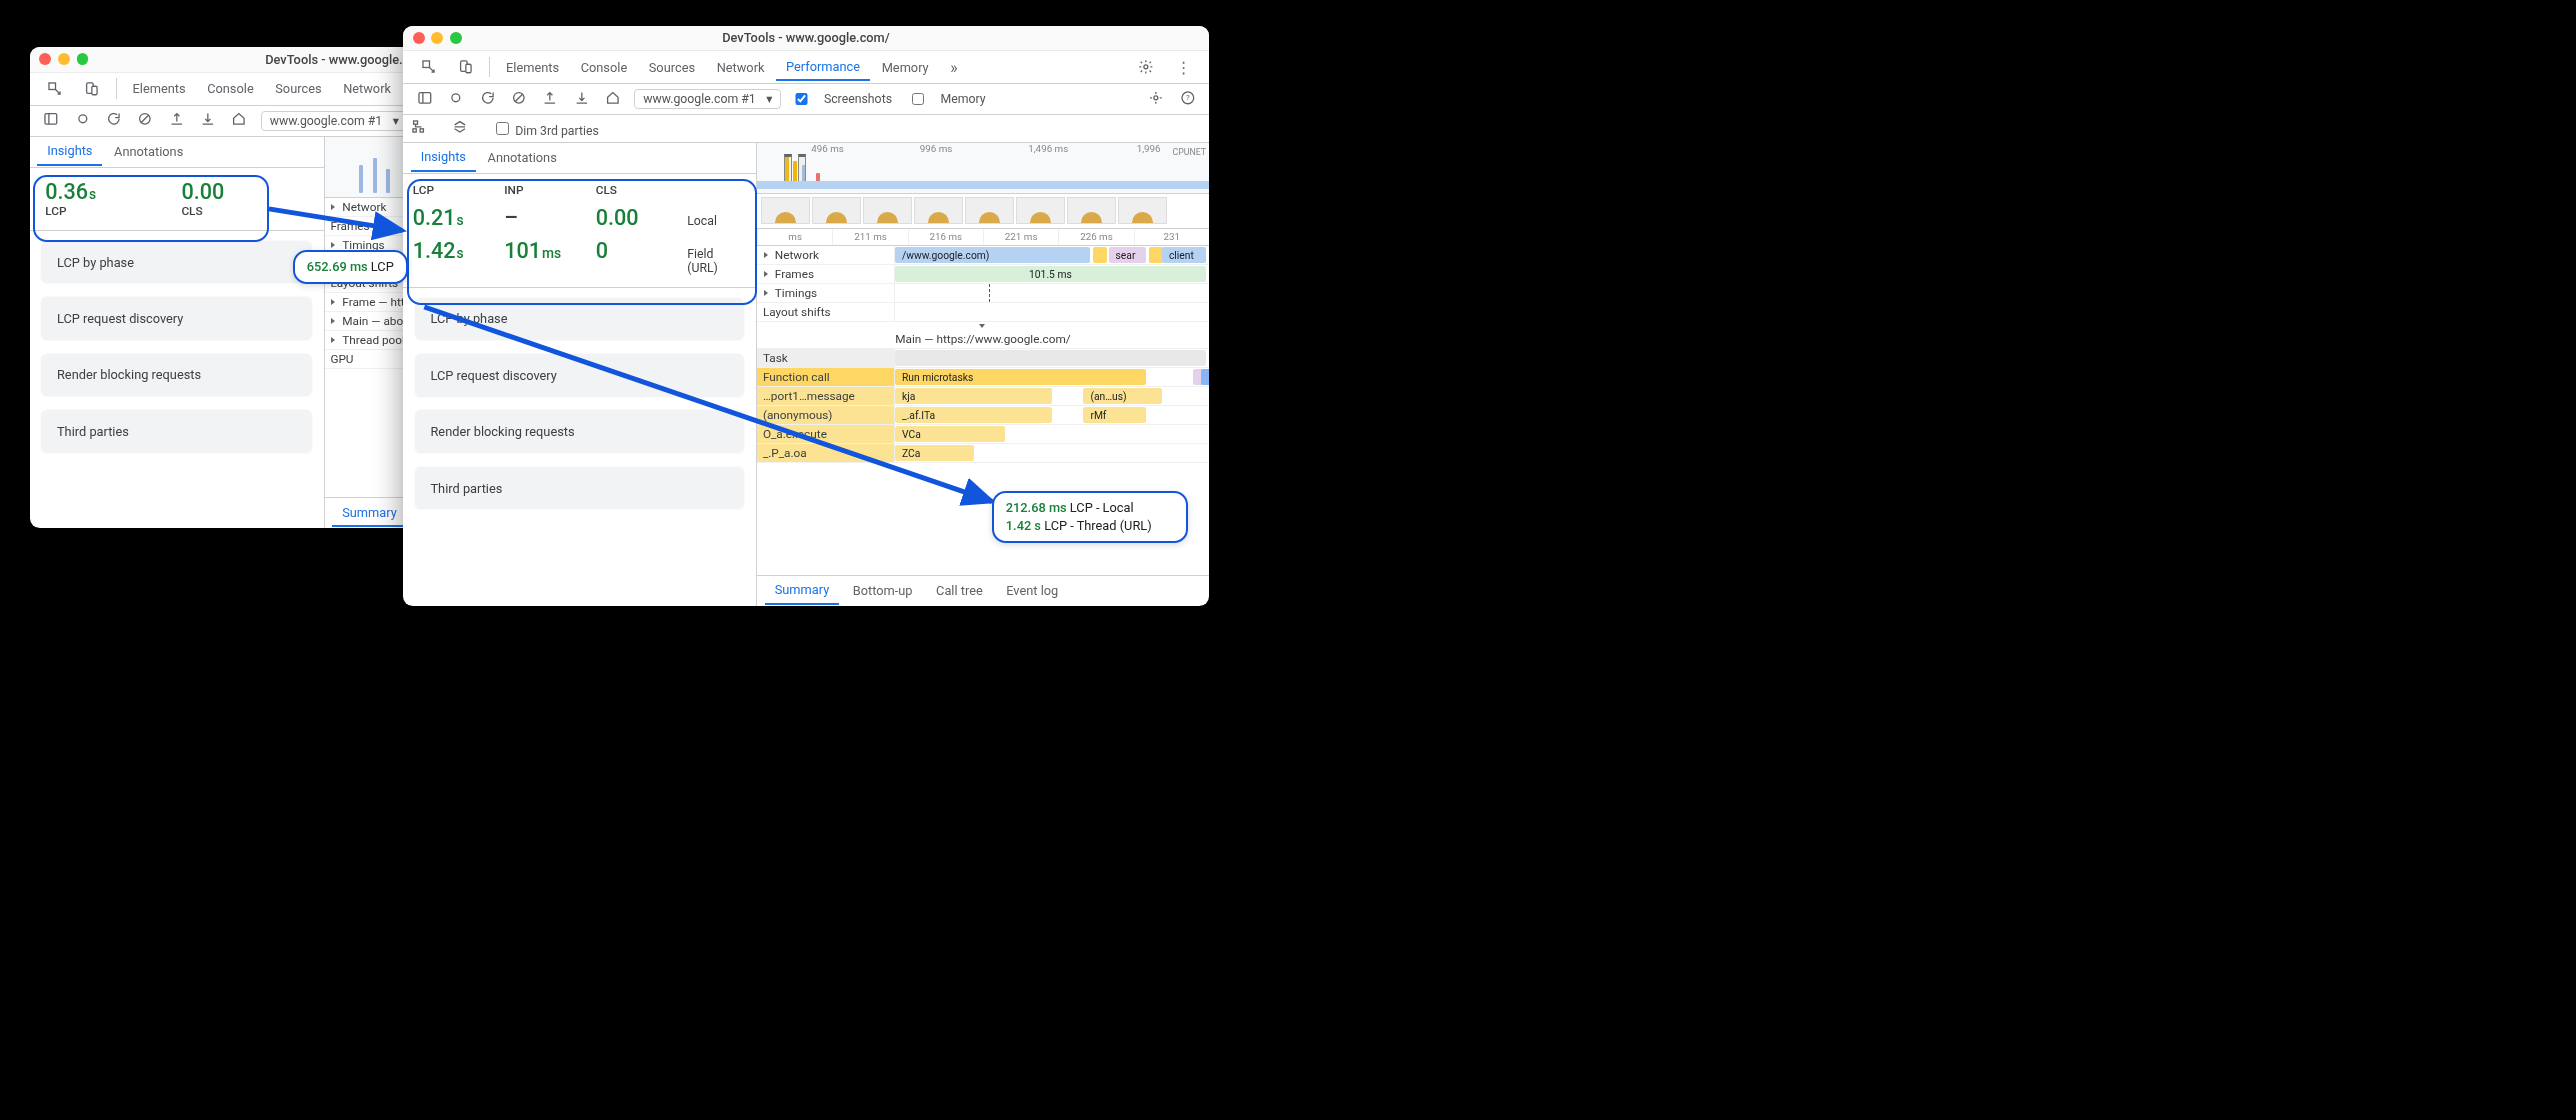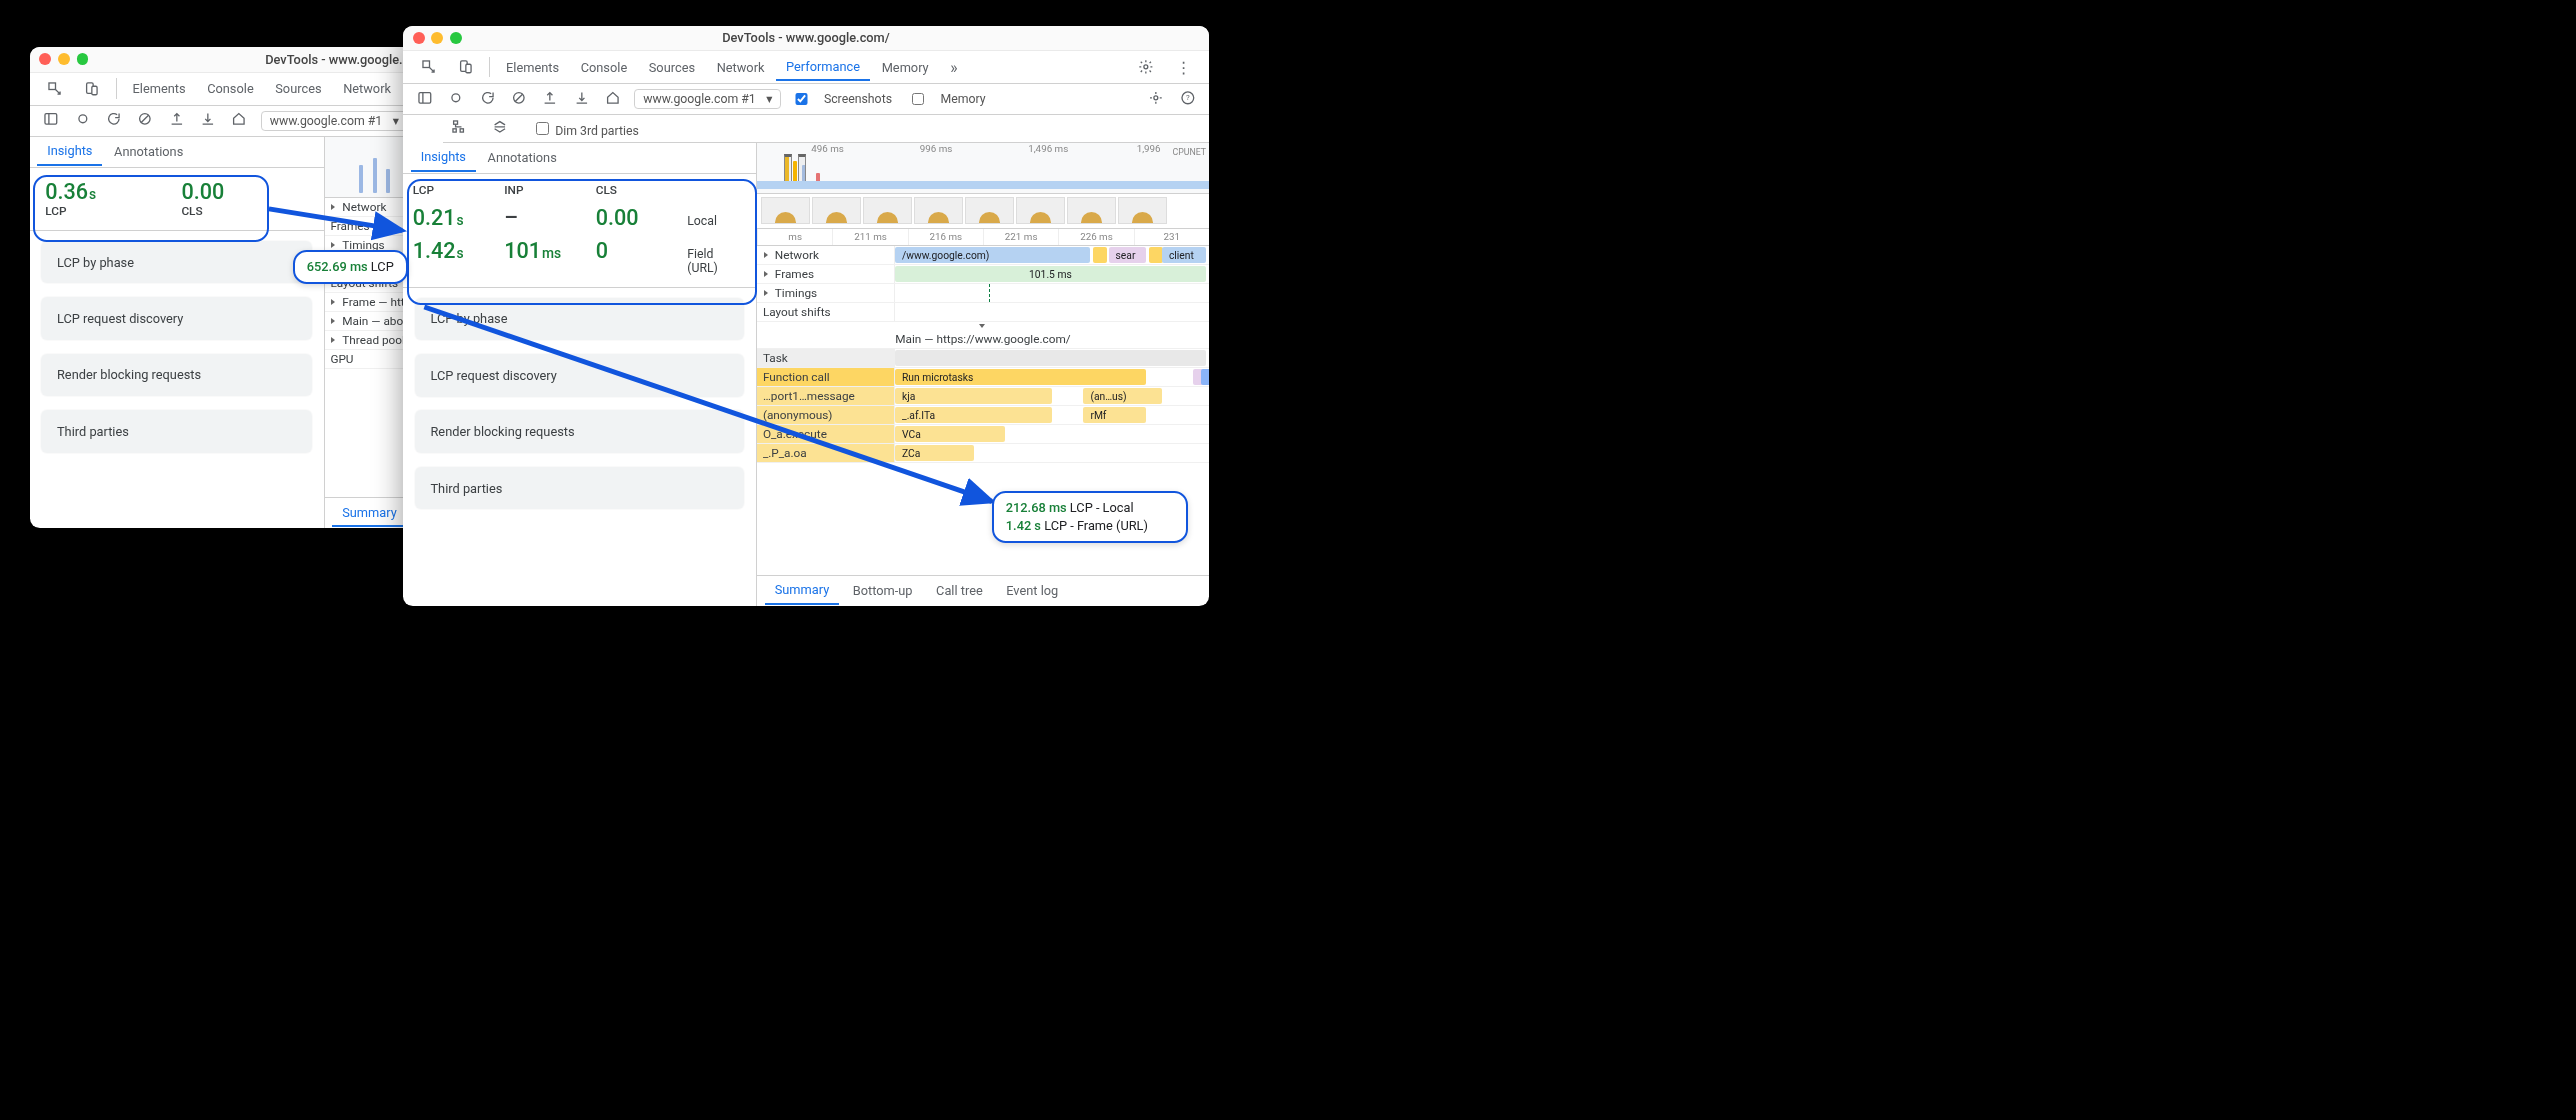--- a/index.html
+++ b/index.html
@@ -84,21 +84,21 @@
   .controlbar .icon { padding:3.9px 5.9px; }
   .controlbar .chk { display:flex; align-items:center; gap:13px; padding:0 5.9px; }
   .dropdown {
     display:flex; align-items:center; gap:7.9px;
     border:1px solid var(--border); border-radius:3.9px; padding:2px 7.9px;
     min-width: 147px; justify-content:space-between;
   }
 
   .subbar {
     height: 27.5px; display:flex; align-items:center; gap:25px;
-    padding:0 7.9px; border-bottom:1px solid var(--border); color:#555;margin-left:40px;
+    padding:0 7.9px; border-bottom:1px solid var(--border); color:#555;
   }
 
   .body { flex:1; display:flex; min-height:0; }
   .sidebar {
     width: 295px; display:flex; flex-direction:column;
     border-right: 1px solid var(--border);
     overflow:hidden;
   }
   .side-tabs {
     height:31px; display:flex; align-items:center; gap:2px;
@@ -674,21 +674,21 @@
 <div class="highlight-box" style="left:33px; top:175px; width:236px; height:67px;"></div>
 
 <div class="highlight-box" style="left:407px; top:179px; width:350px; height:126px;"></div>
 
 <div class="callout" style="left:293px; top:250px;">
   <span class="v">652.69 ms</span>&nbsp;<span>LCP</span>
 </div>
 
 <div class="callout" style="left:992px; top:491px; width:196px;">
   <div><span class="v">212.68 ms</span>&nbsp;<span>LCP - Local</span></div>
-  <div><span class="v">1.42 s</span>&nbsp;<span>LCP - Frame (URL)</span></div>
+  <div><span class="v">1.42 s</span>&nbsp;<span>LCP - Thread (URL)</span></div>
 </div>
 
 <svg class="arrow" style="left:265px; top:195px; width:147px; height:57px;" viewBox="0 0 150 58" width="147" height="57">
   <defs>
       <marker id="ah1" markerWidth="8" markerHeight="8" refX="6" refY="3" orient="auto">
         <path d="M0,0 L7,3 L0,6 Z" fill="#1155dd"></path>
       </marker>
     </defs>
   <line x1="4" y1="14" x2="140" y2="36" stroke="#1155dd" stroke-width="5" marker-end="url(#ah1)"></line>
 </svg>

